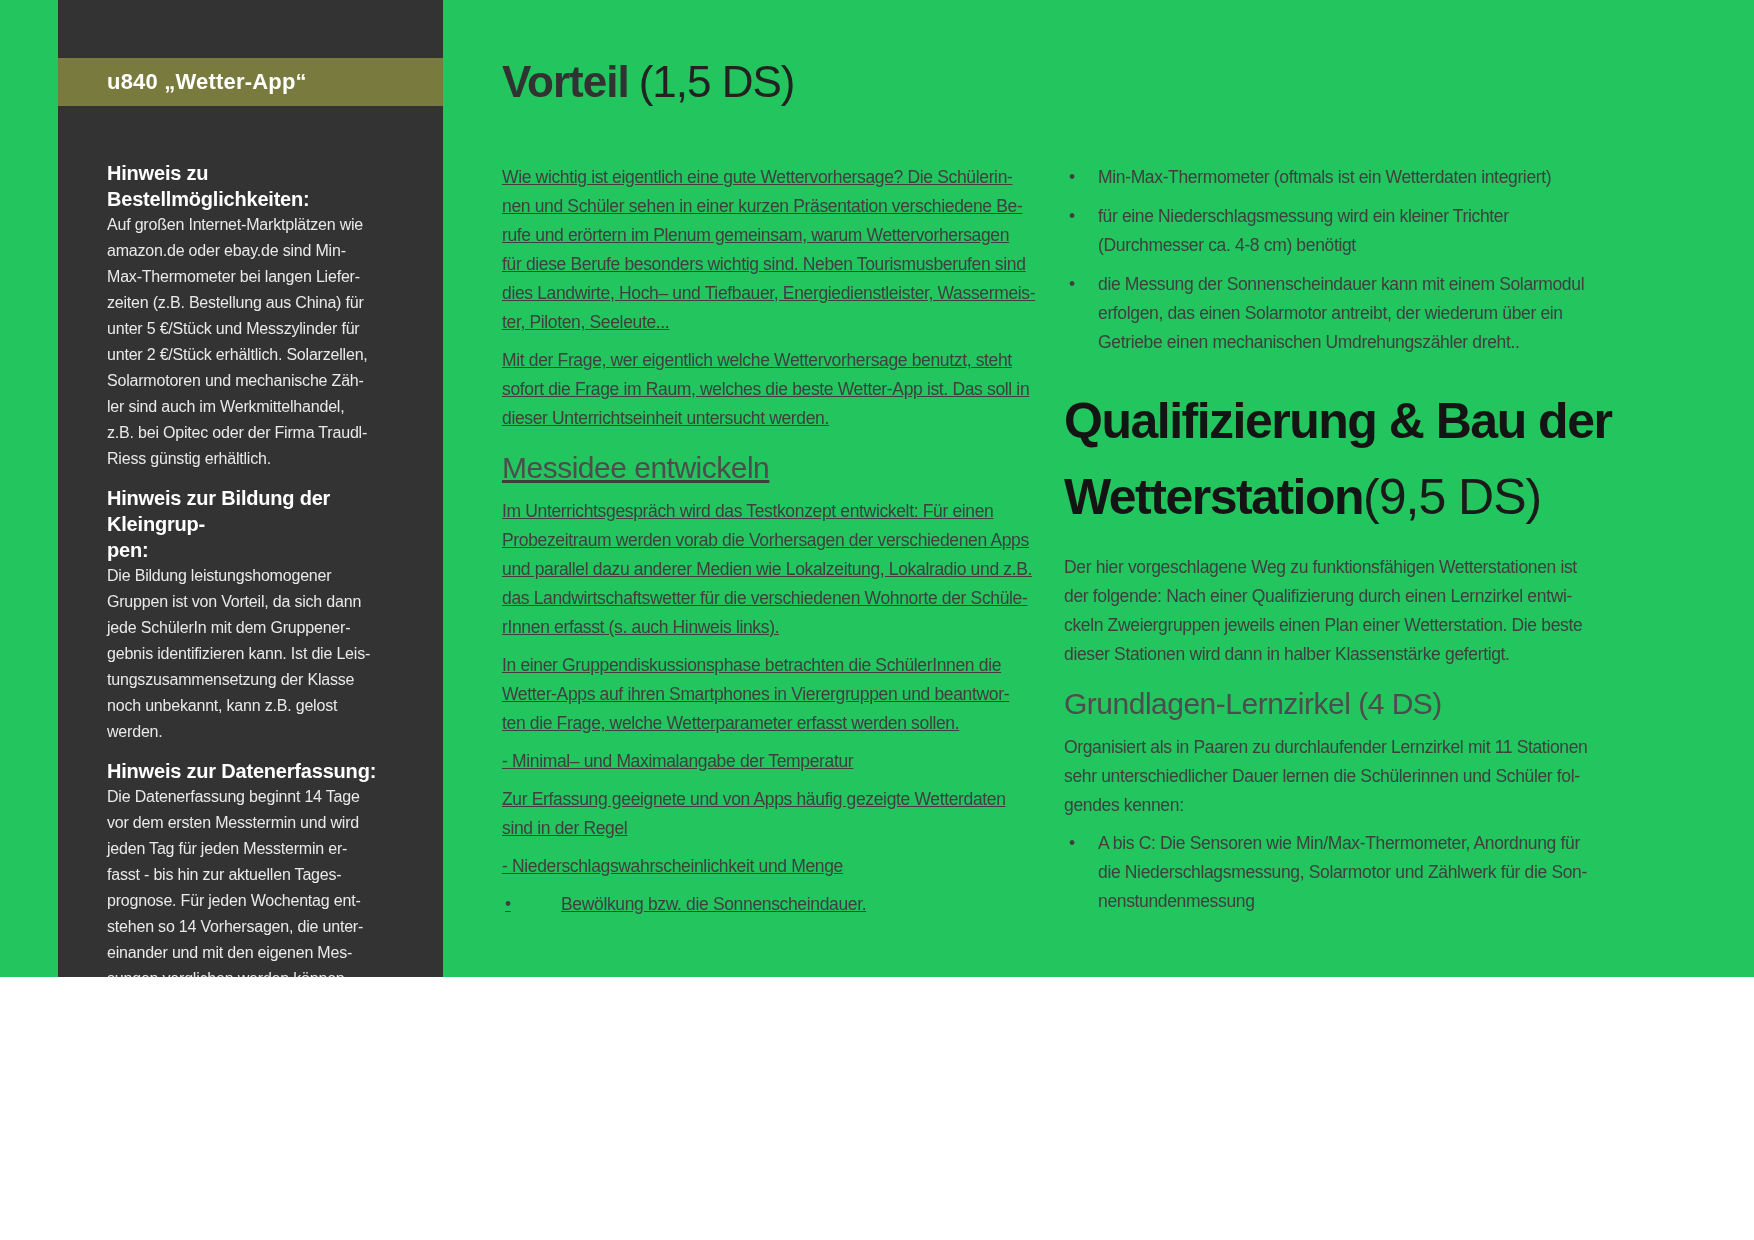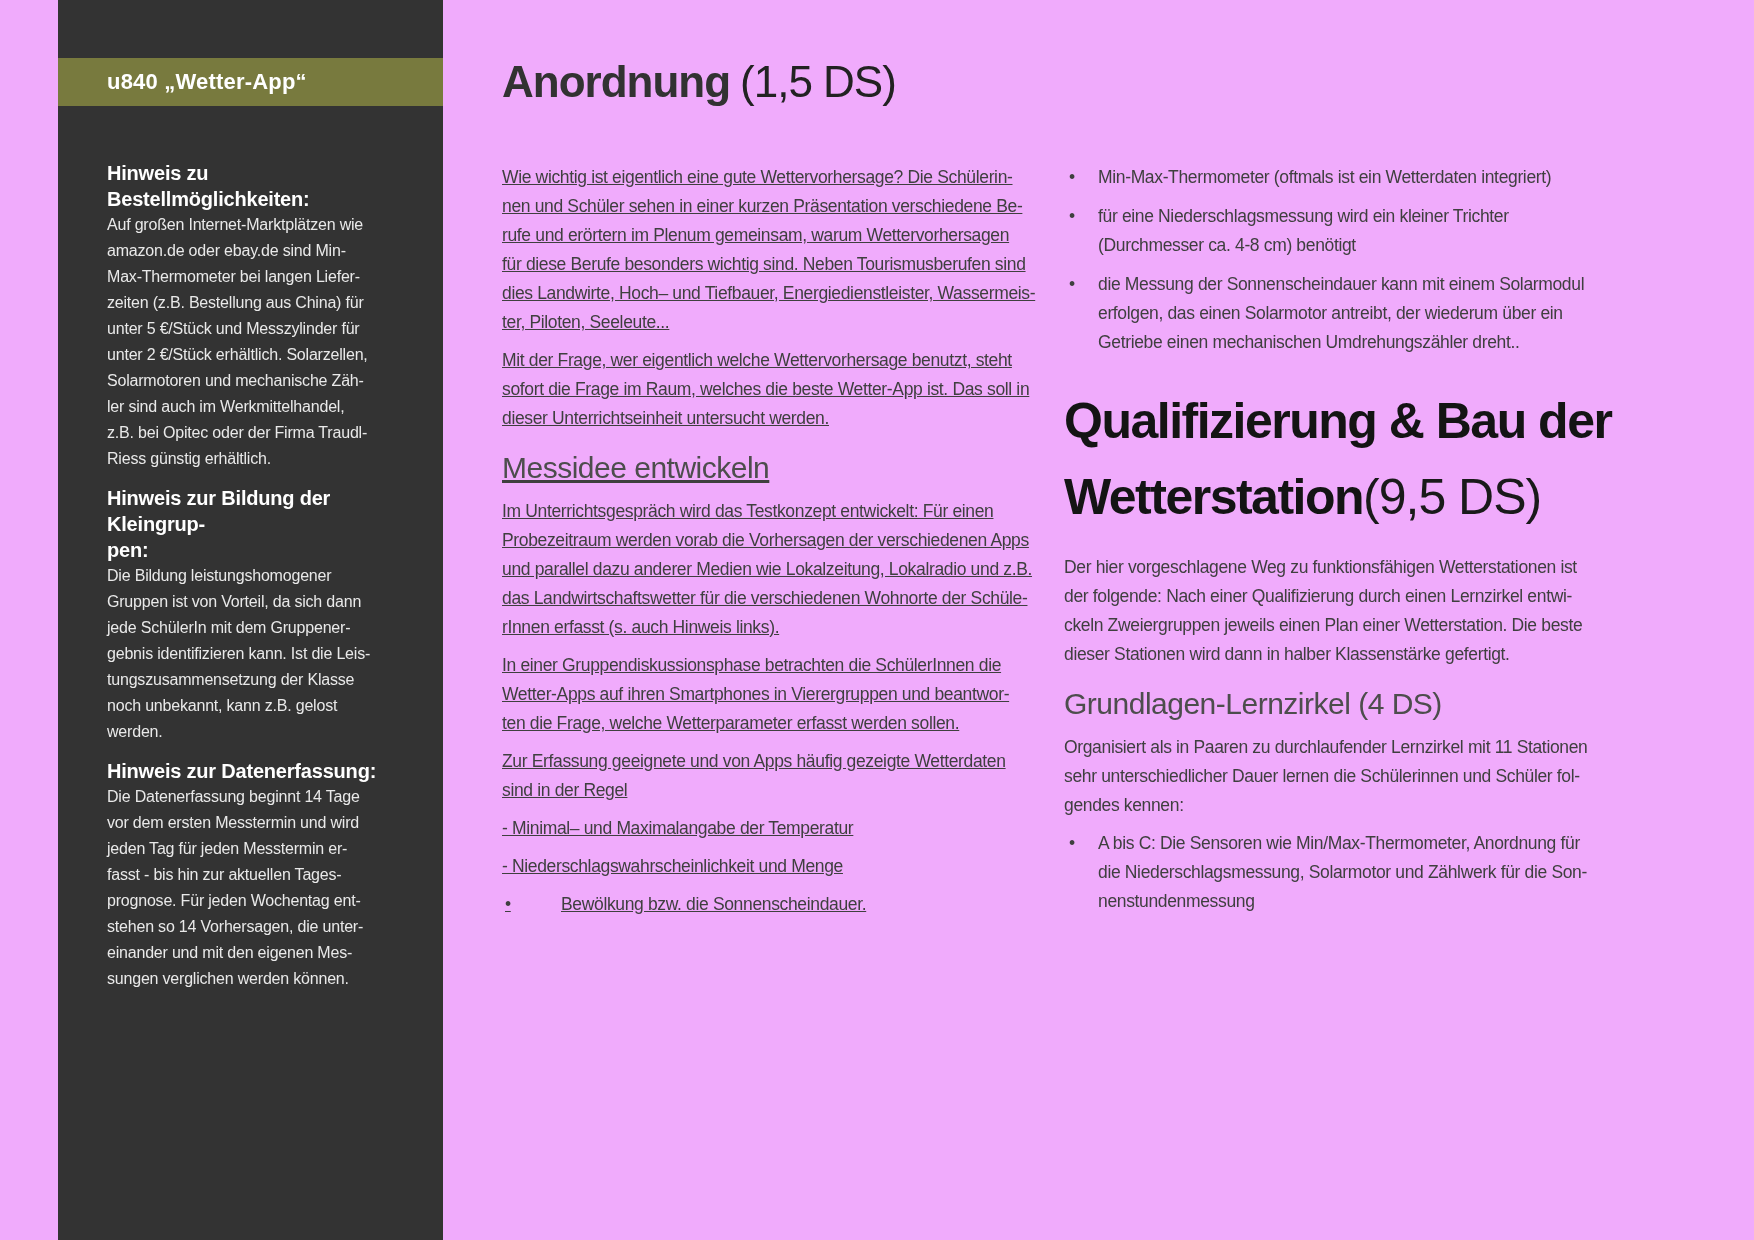--- a/index.html
+++ b/index.html
@@ -1,17 +1,17 @@
 <!DOCTYPE html>
 <html><head>
 <meta charset="utf-8">
 <style>
   html,body{margin:0;padding:0;background:#ffffff;}
   .page{
-    position:relative;width:1754px;height:1240px;background:#f0abfc;
+    position:relative;width:1754px;height:977px;background:#22c55e;
     font-family:"Liberation Sans", sans-serif;overflow:hidden;color:#3f3f3f;
   }
   
   .sidebar{position:absolute;left:58px;top:0;width:385px;height:1240px;background:#333333;}
   .banner{position:absolute;left:0;top:58px;width:100%;height:48px;background:#787a3e;display:flex;align-items:center;}
   .banner span{padding-left:49px;color:#ffffff;font-weight:700;font-size:22px;letter-spacing:0.2px;}
   .sidebar-notes{position:absolute;left:49px;top:160px;width:305px;color:#e9e9e9;font-size:16px;line-height:26px;letter-spacing:-0.2px;}
   .note{margin:0 0 13px 0;}
   .note h3{margin:0;font-size:20px;line-height:26px;color:#ffffff;font-weight:700;white-space:pre-line;}
   .note p{margin:0;white-space:pre-line;}
@@ -76,44 +76,44 @@
 jeden Tag für jeden Messtermin er-
 fasst - bis hin zur aktuellen Tages-
 prognose. Für jeden Wochentag ent-
 stehen so 14 Vorhersagen, die unter-
 einander und mit den eigenen Mes-
 sungen verglichen werden können.</p>
       </section>
     </div>
   </aside>
 
-  <h1 class="main-title"><span class="tb">Anordnung</span><span class="tl">(1,5 DS)</span></h1>
+  <h1 class="main-title"><span class="tb">Vorteil</span><span class="tl">(1,5 DS)</span></h1>
 
   <div class="col col1">
     <p>Wie wichtig ist eigentlich eine gute Wettervorhersage? Die Schülerin-
 nen und Schüler sehen in einer kurzen Präsentation verschiedene Be-
 rufe und erörtern im Plenum gemeinsam, warum Wettervorhersagen
 für diese Berufe besonders wichtig sind. Neben Tourismusberufen sind
 dies Landwirte, Hoch– und Tiefbauer, Energiedienstleister, Wassermeis-
 ter, Piloten, Seeleute...</p>
     <p>Mit der Frage, wer eigentlich welche Wettervorhersage benutzt, steht
 sofort die Frage im Raum, welches die beste Wetter-App ist. Das soll in
 dieser Unterrichtseinheit untersucht werden.</p>
     <h2 class="sub">Messidee entwickeln</h2>
     <p>Im Unterrichtsgespräch wird das Testkonzept entwickelt: Für einen
 Probezeitraum werden vorab die Vorhersagen der verschiedenen Apps
 und parallel dazu anderer Medien wie Lokalzeitung, Lokalradio und z.B.
 das Landwirtschaftswetter für die verschiedenen Wohnorte der Schüle-
 rInnen erfasst (s. auch Hinweis links).</p>
     <p>In einer Gruppendiskussionsphase betrachten die SchülerInnen die
 Wetter-Apps auf ihren Smartphones in Vierergruppen und beantwor-
 ten die Frage, welche Wetterparameter erfasst werden sollen.</p>
+    <p>- Minimal– und Maximalangabe der Temperatur</p>
     <p>Zur Erfassung geeignete und von Apps häufig gezeigte Wetterdaten
 sind in der Regel</p>
-    <p>- Minimal– und Maximalangabe der Temperatur</p>
     <p>- Niederschlagswahrscheinlichkeit und Menge</p>
     <div class="bullet-row">
       <span class="dot">•</span>
       <span class="btxt">Bewölkung bzw. die Sonnenscheindauer.</span>
     </div>
   </div>
 
   <div class="col col2">
     <ul class="bullets">
       <li>

